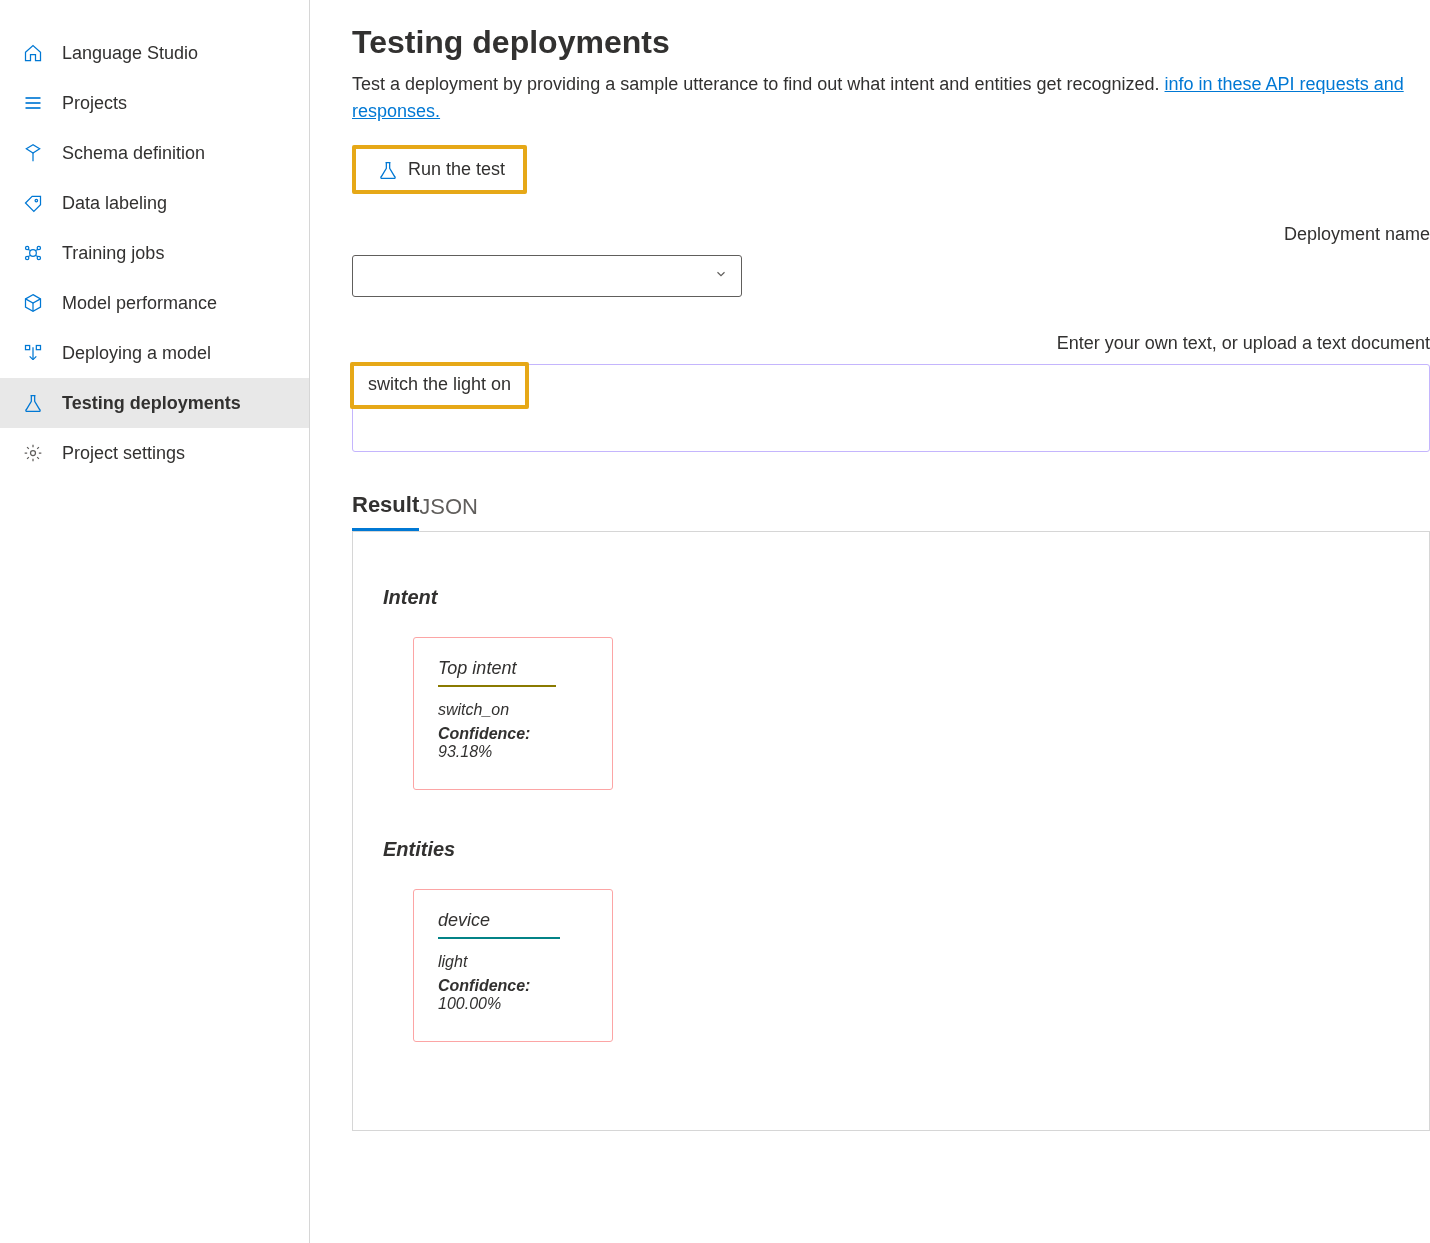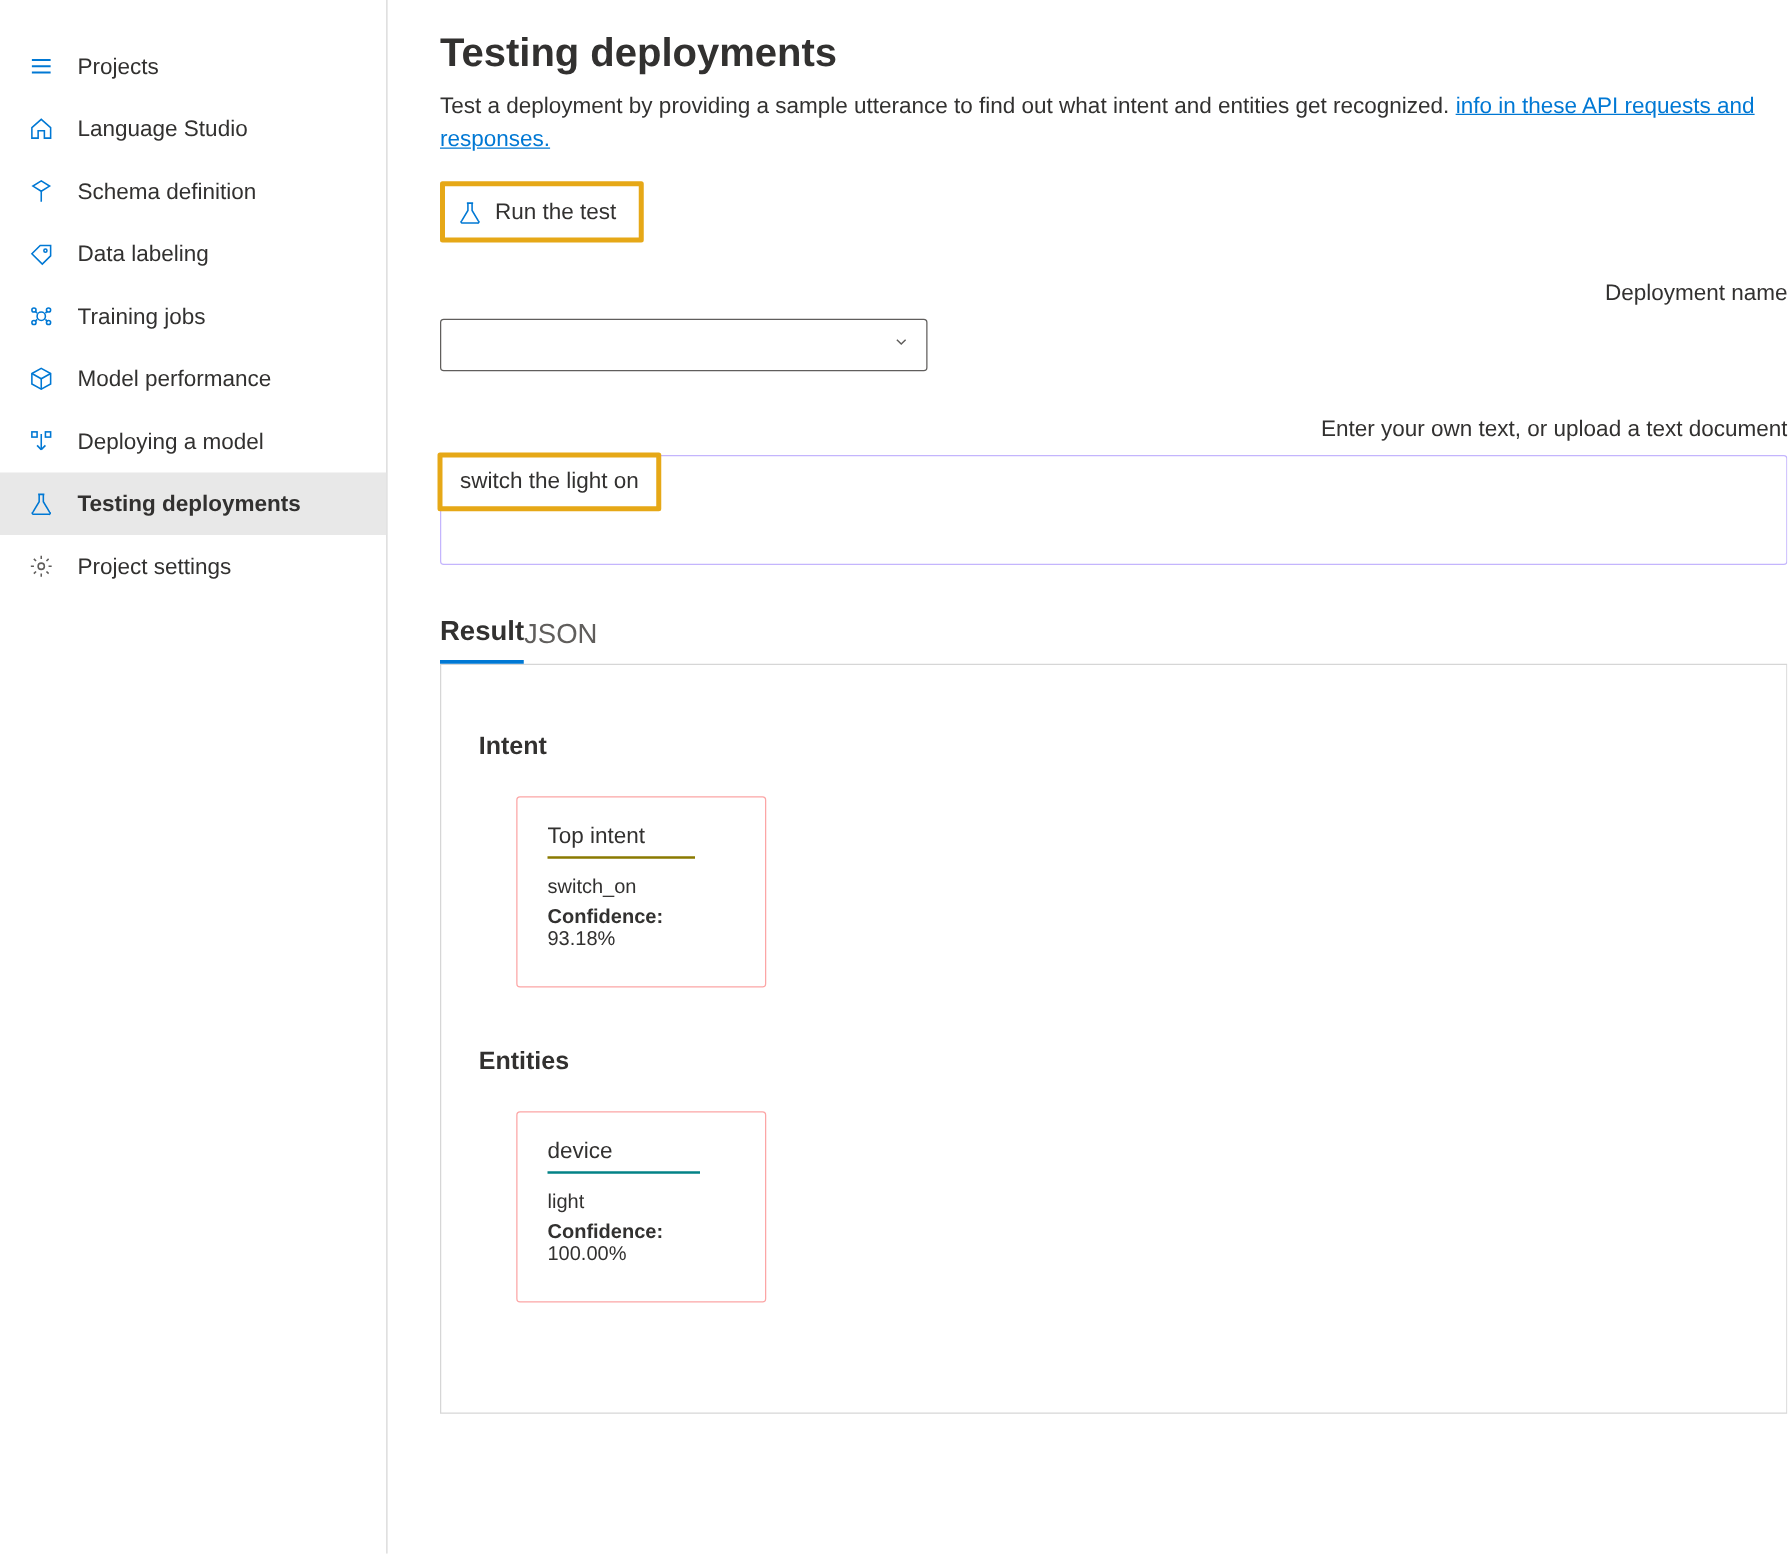--- a/index.html
+++ b/index.html
@@ -65,21 +65,21 @@
     .page-desc a {
       color: #0078d4;
       text-decoration: underline;
     }
     .run-test-wrap {
       margin-top: 20px;
       margin-bottom: 30px;
       display: inline-block;
       border: 4px solid #e6a817;
       border-radius: 2px;
-      padding: 4px 8px 4px 0;
+      padding: 4px 8px 4px 12px;
     }
     .run-test-btn {
       display: flex;
       align-items: center;
       font-size: 18px;
       color: #323130;
       background: none;
       border: none;
       cursor: pointer;
       padding: 6px 10px;
@@ -154,20 +154,21 @@
     .tab.active {
       color: #323130;
       font-weight: 600;
       border-bottom: 3px solid #0078d4;
     }
     .result-panel {
       border: 1px solid #d6d6d6;
       border-top: 1px solid #d6d6d6;
       padding: 54px 16px 40px 30px;
       margin-top: -1px;
+      font-style: italic;
     }
     .section-heading {
       font-size: 20px;
       font-weight: 600;
       color: #323130;
       margin-bottom: 28px;
     }
     .card {
       border: 1px solid #fca5a5;
       border-radius: 3px;
@@ -195,35 +196,35 @@
       color: #323130;
     }
     .card-conf strong { font-weight: 600; }
   </style>
 </head>
 <body>
 
 <nav class="sidebar">
   <div class="sidebar-item">
     <span class="icon">
+      <svg width="20" height="20" viewBox="0 0 24 24" stroke-width="1.5">
+          <path d="M3 11 L12 3 L21 11 V21 H15 V14 H9 V21 H3 Z"></path>
+        </svg>
+    </span>
+    <span>Language Studio</span>
+  </div>
+  <div class="sidebar-item">
+    <span class="icon">
       <svg width="20" height="20" viewBox="0 0 24 24" stroke-width="2">
           <line x1="3" y1="6" x2="21" y2="6"></line>
           <line x1="3" y1="12" x2="21" y2="12"></line>
           <line x1="3" y1="18" x2="21" y2="18"></line>
         </svg>
     </span>
     <span>Projects</span>
-  </div>
-  <div class="sidebar-item">
-    <span class="icon">
-      <svg width="20" height="20" viewBox="0 0 24 24" stroke-width="1.5">
-          <path d="M3 11 L12 3 L21 11 V21 H15 V14 H9 V21 H3 Z"></path>
-        </svg>
-    </span>
-    <span>Language Studio</span>
   </div>
   <div class="sidebar-item">
     <span class="icon">
       <svg width="20" height="20" viewBox="0 0 24 24" stroke-width="1.5">
           <path d="M12 2 L4 7 L12 12 L20 7 Z"></path>
           <path d="M12 12 V22"></path>
         </svg>
     </span>
     <span>Schema definition</span>
   </div>

